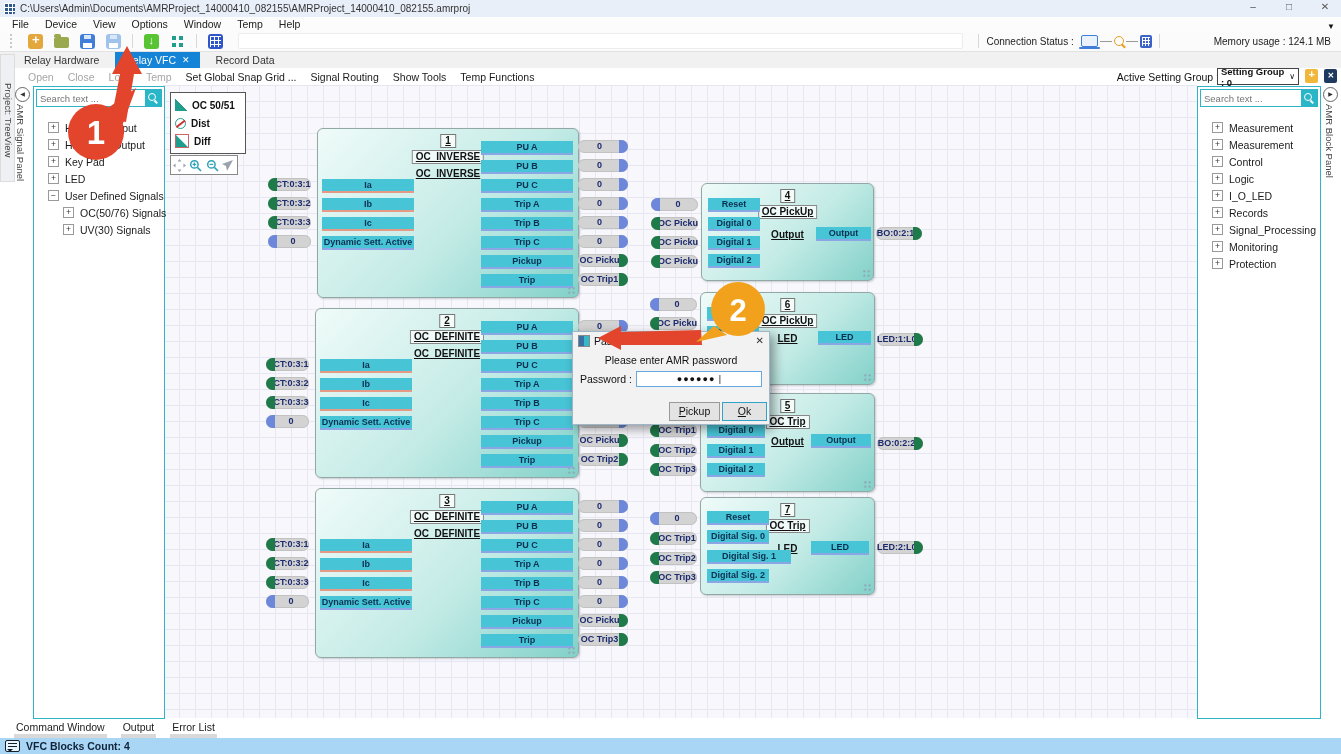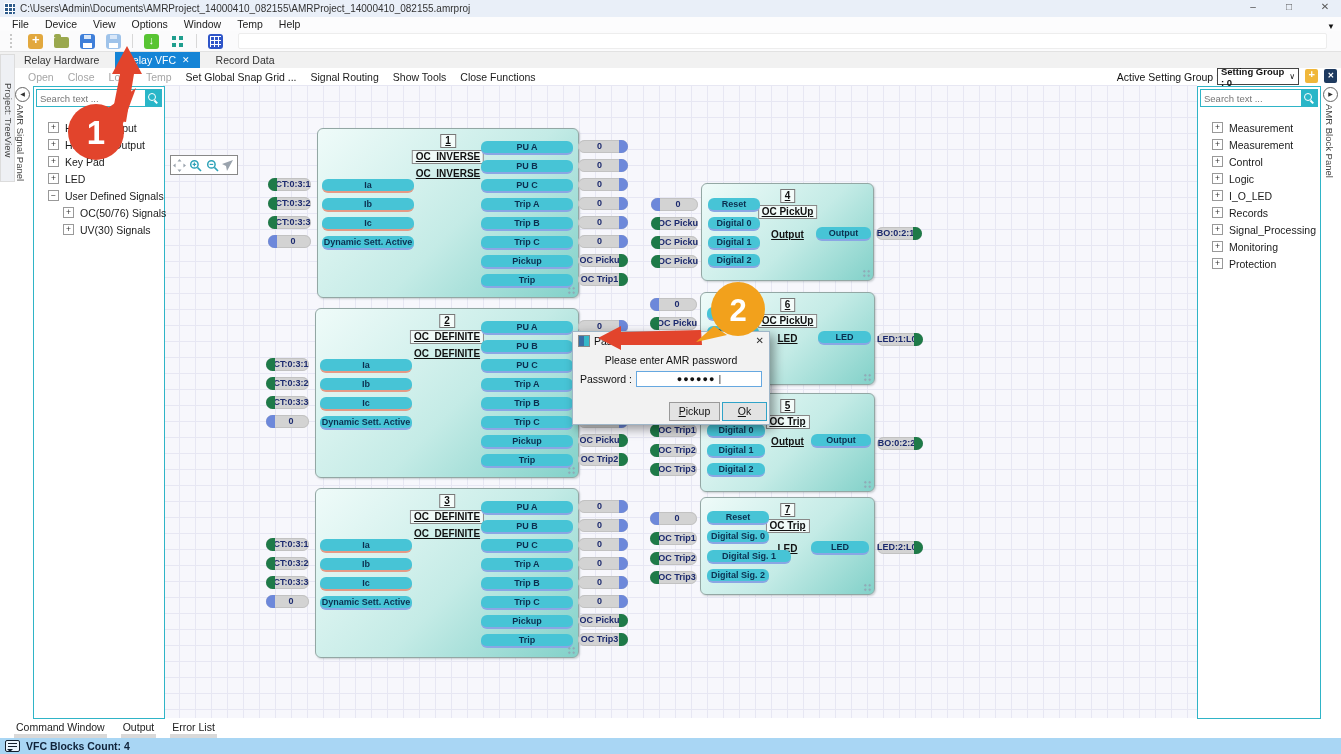--- a/index.html
+++ b/index.html
@@ -109,21 +109,21 @@
   .block{position:absolute;border:1px solid #93a7a4;border-radius:6px;z-index:5;
          background:linear-gradient(135deg,#effbf9 0%,#c4ebe6 55%,#82d1c9 100%);box-shadow:1px 1px 2px rgba(60,80,80,.25)}
   .block::after{content:'';position:absolute;right:2px;bottom:2px;width:9px;height:9px;
          background:radial-gradient(#8fa8b5 1px,transparent 1.3px);background-size:4.5px 4.5px}
   .blk-num{position:absolute;top:5px;left:50%;transform:translateX(-50%);border:1px solid #777;background:#f4fcfa;
            padding:0 4px;font-size:10px;font-weight:bold;text-decoration:underline;color:#111;line-height:12px}
   .blk-type{position:absolute;top:21px;left:50%;transform:translateX(-50%);border:1px solid #888;background:#f0faf8;
             padding:0 3px;font-size:10px;font-weight:bold;text-decoration:underline;color:#111;white-space:nowrap;line-height:12px}
   .blk-type2{position:absolute;left:50%;transform:translateX(-50%);font-size:10px;font-weight:bold;
              text-decoration:underline;color:#111;white-space:nowrap;line-height:12px}
-  .chip{position:absolute;height:12px;border-radius:6px;background:#47c4d6;color:#0c3050;font-size:9px;font-weight:bold;
+  .chip{position:absolute;height:12px;border-radius:0;background:#47c4d6;color:#0c3050;font-size:9px;font-weight:bold;
         text-align:center;line-height:12px;white-space:nowrap;overflow:hidden;border-bottom:2px solid #8aa6e4}
   .chip.red{border-bottom-color:#e59a86}
   
   .pin{position:absolute;height:13px;border-radius:7px;background:#d3d3d3;color:#1c2a6e;font-size:9px;font-weight:bold;
        line-height:13px;text-align:center;z-index:6;box-shadow:inset 0 0 0 1px #c2c2c2}
   .pin .cap{position:absolute;top:0;bottom:0;width:9px}
   .pin .cap.left{left:0;border-radius:7px 0 0 7px}
   .pin .cap.right{right:0;border-radius:0 7px 7px 0}
   .cap.green{background:#1e7a48}
   .cap.blue{background:#6d88da}
@@ -186,20 +186,34 @@
       <div class="tbi open-project-icon"></div>
       <div class="tbi save-icon"></div>
       <div class="tbi save-all-icon"></div>
       <span class="tb-sep"></span>
       <div class="tbi write-to-device-icon"></div>
       <div class="tbi tree-view-icon"></div>
       <span class="tb-sep"></span>
       <div class="tbi save-device-icon"></div>
     </span>
   <span class="tb-space"></span>
+  <span class="tb-right">
+    <span class="tb-sep"></span>
+    <span>Connection Status :</span>
+    <span id="conn-icons" style="display:flex;align-items:center;gap:2px">
+        <span class="computer-icon"></span>
+        <span class="link-icon"></span>
+        <span class="search-connection-icon"></span>
+        <span class="link-icon"></span>
+        <span class="device-icon"></span>
+      </span>
+    <span class="tb-sep"></span>
+    <span style="width:40px"></span>
+    <span>Memory usage : 124.1 MB</span>
+  </span>
 </div>
 
 <div class="tabstrip" id="tabstrip">
     <div class="doc-tab">
       <span>Relay Hardware</span>
     </div>
     <div class="doc-tab active">
       <span>Relay VFC</span>
       <span class="tab-close">✕</span>
     </div>
@@ -210,31 +224,45 @@
 <span class="strip-menu-arrow">▼</span>
 
 <div class="cmdbar" id="cmdbar">
   <span class="cmd-item disabled">Open</span>
     <span class="cmd-item disabled">Close</span>
     <span class="cmd-item disabled">Load</span>
     <span class="cmd-item disabled">Temp</span>
     <span class="cmd-item">Set Global Snap Grid ...</span>
     <span class="cmd-item">Signal Routing</span>
     <span class="cmd-item">Show Tools</span>
-    <span class="cmd-item">Close Functions</span>
+    <span class="cmd-item">Temp Functions</span>
     <span class="asg-label">Active Setting Group :</span>
   <span class="sg-select">
     <span>Setting Group : 0</span>
     <span class="chev">∨</span>
   </span>
   <span class="add-group-icon"></span>
   <span class="delete-group-icon"></span>
 </div>
 
 <div class="canvas" id="canvas">
+  <div class="palette" id="palette">
+      <div class="pal-row">
+        <span class="pal-ic oc-5051-icon"></span>
+        <span>OC 50/51</span>
+      </div>
+      <div class="pal-row">
+        <span class="pal-ic dist-icon"></span>
+        <span>Dist</span>
+      </div>
+      <div class="pal-row">
+        <span class="pal-ic diff-icon"></span>
+        <span>Diff</span>
+      </div>
+    </div>
   <div class="pal-tools" id="paltools">
       <span>
         <svg width="13" height="13" viewBox="0 0 13 13">
           <path d="M6.5 0l2 2.6h-4zM6.5 13l-2-2.6h4zM0 6.5l2.6-2v4zM13 6.5l-2.6 2v-4z" fill="#9aa3ad"></path>
         </svg>
       </span>
       <span>
         <svg width="13" height="13" viewBox="0 0 13 13">
           <circle cx="5.4" cy="5.4" r="3.7" fill="none" stroke="#2fa3b8" stroke-width="1.5"></circle>
           <line x1="8.4" y1="8.4" x2="12" y2="12" stroke="#2fa3b8" stroke-width="1.6"></line>

